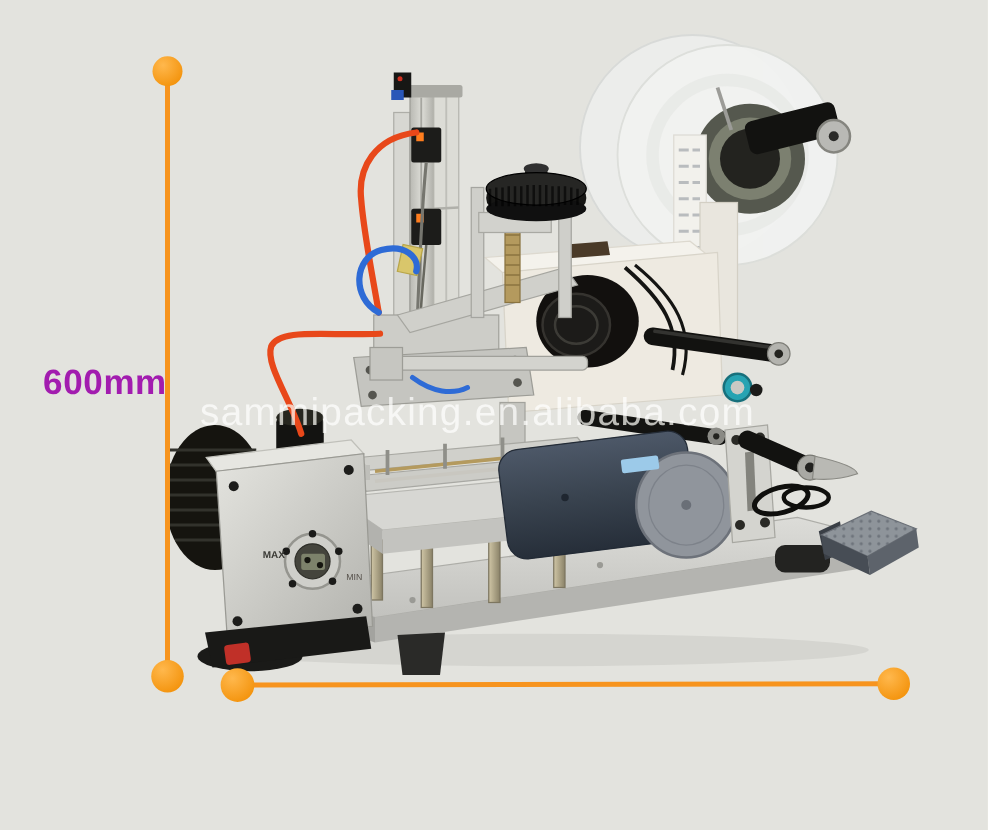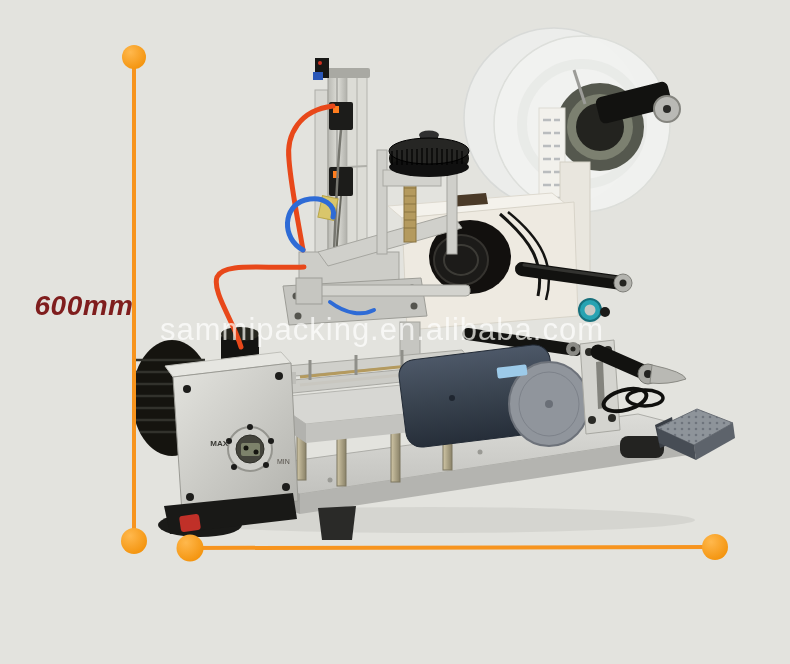--- a/index.html
+++ b/index.html
@@ -1,20 +1,20 @@
 <!DOCTYPE html>
 <html><head>
 <meta charset="utf-8">
 <style>
   html,body{margin:0;padding:0;background:#e3e3de;}
   .stage{position:relative;width:790px;height:664px;background:#e3e3de;overflow:hidden;
          font-family:"Liberation Sans",sans-serif;}
   .stage svg{position:absolute;left:0;top:0;}
-  .dim-label{position:absolute;font-weight:bold;font-size:28px;color:#7f1d1d;
-             text-align:center;letter-spacing:0.5px;font-style:italic;}
+  .dim-label{position:absolute;font-weight:bold;font-size:28px;color:#a21caf;
+             text-align:center;letter-spacing:0.5px;}
   .dim-label.height{left:22px;top:290px;width:124px;}
   .dim-label.width{left:377px;top:555px;width:162px;}
   .watermark{position:absolute;left:160px;top:312px;width:600px;text-align:left;
              font-size:31px;letter-spacing:1px;color:#c9c9c5;mix-blend-mode:screen;
              opacity:.9;pointer-events:none;}
 </style>
 </head>
 <body>
 
 <div class="stage">

